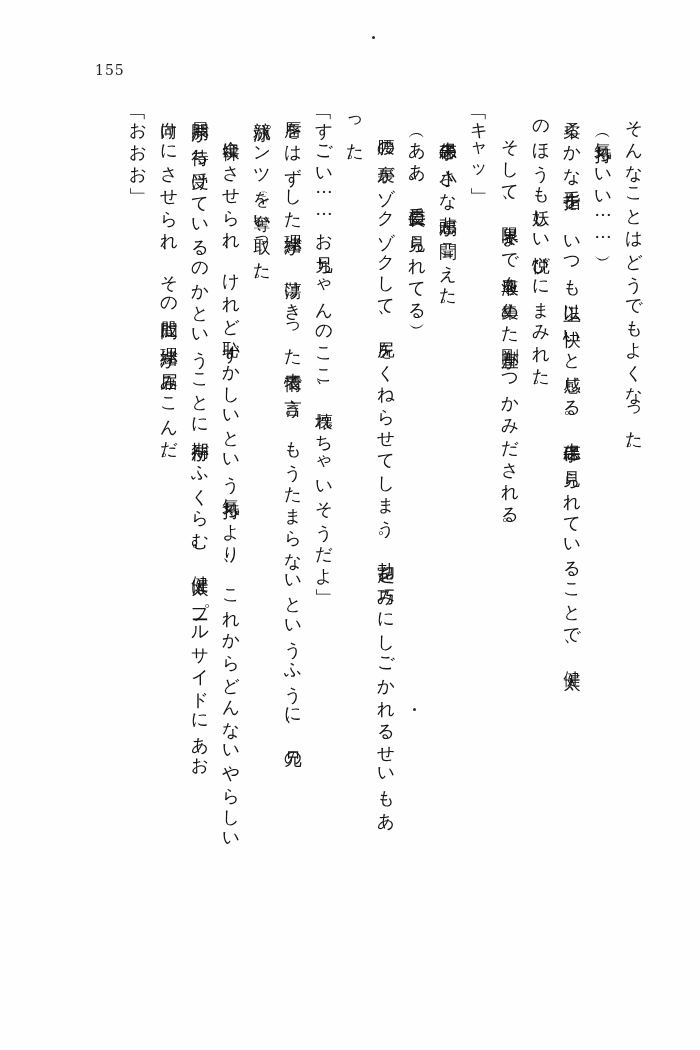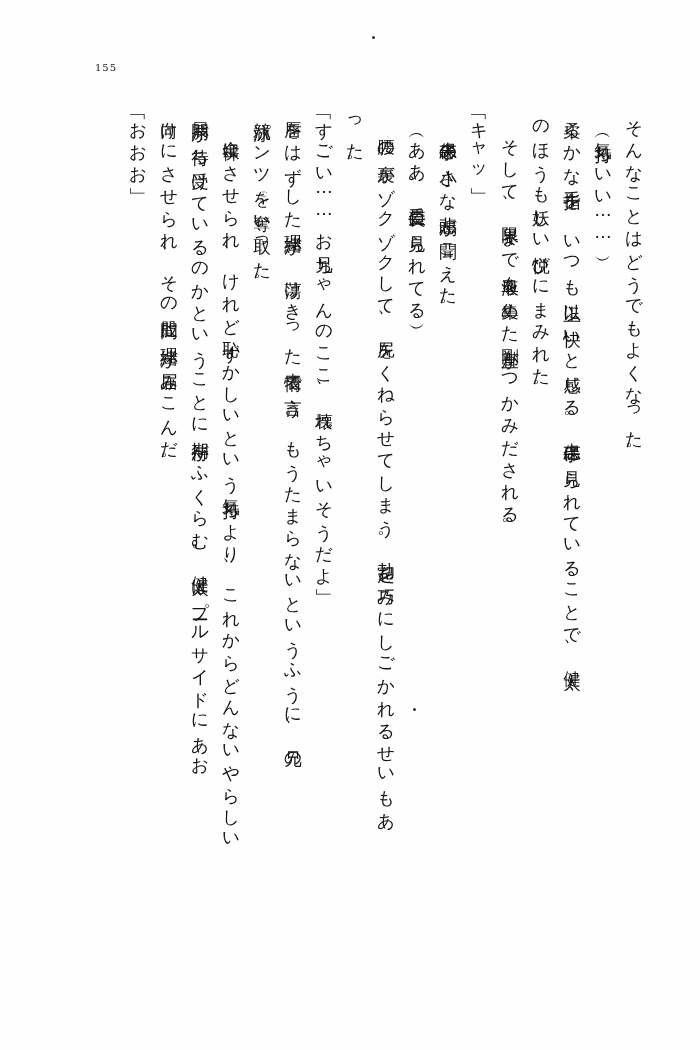--- a/index.html
+++ b/index.html
@@ -13,21 +13,21 @@
     height: 1050px;
     background: #fefefe;
     overflow: hidden;
     font-family: "DejaVu Serif", "Liberation Serif", serif;
     color: #1a1a1a;
   }
   .page-number {
     position: absolute;
     top: 62px;
     left: 95px;
-    font-size: 10px;
+    font-size: 14px;
     letter-spacing: 1px;
     color: #222;
   }
   .text-body {
     position: absolute;
     top: 108px;
     right: 58px;
     height: 880px;
     width: 590px;
     display: flex;

